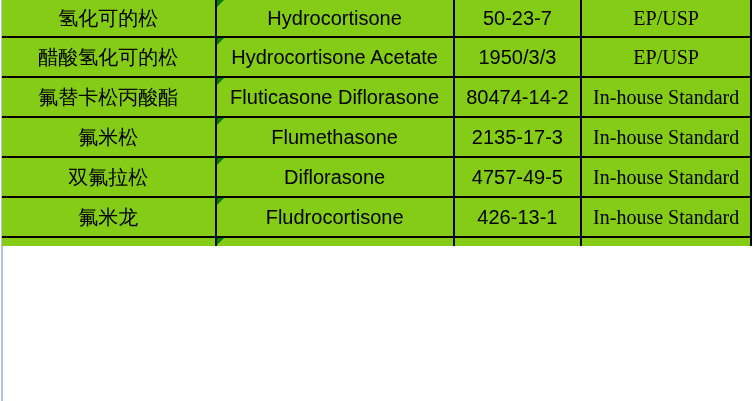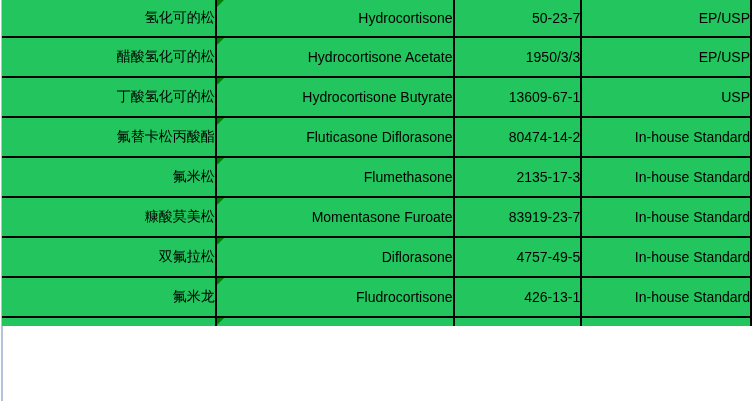--- a/index.html
+++ b/index.html
@@ -31,32 +31,32 @@
     width: 750px;
     border-collapse: separate;
     border-spacing: 0;
     table-layout: fixed;
   }
   table.chem-table td {
     box-sizing: border-box;
     border-right: 2px solid #000000;
     border-bottom: 2px solid #000000;
     padding: 0;
-    text-align: right;
+    text-align: center;
     vertical-align: middle;
     color: #000000;
-    font-size: 14px;
-    background: #22c55e;
+    font-size: 20px;
+    background: #84cc16;
     overflow: hidden;
     white-space: nowrap;
   }
   td.c1 { width: 205px; }
   td.c2 { width: 227px; position: relative; }
   td.c3 { width: 122px; }
-  td.c4 { width: 162px; }
+  td.c4 { width: 162px; font-family: Liberation Serif, serif; }
   tr.r-first td { height: 38px; }
   tr.r td { height: 40px; }
   tr.r-partial td { height: 8px; border-bottom: none; }
   
   .tri {
     position: absolute;
     top: 0;
     left: 0;
     width: 0;
     height: 0;
@@ -77,41 +77,29 @@
         <td class="c3">50-23-7</td>
         <td class="c4">EP/USP</td>
       </tr>
       <tr class="r">
         <td class="c1">醋酸氢化可的松</td>
         <td class="c2"><span class="tri"></span><span>Hydrocortisone Acetate</span></td>
         <td class="c3">1950/3/3</td>
         <td class="c4">EP/USP</td>
       </tr>
       <tr class="r">
-        <td class="c1">丁酸氢化可的松</td>
-        <td class="c2"><span class="tri"></span><span>Hydrocortisone Butyrate</span></td>
-        <td class="c3">13609-67-1</td>
-        <td class="c4">USP</td>
-      </tr>
-      <tr class="r">
         <td class="c1">氟替卡松丙酸酯</td>
         <td class="c2"><span class="tri"></span><span>Fluticasone Diflorasone</span></td>
         <td class="c3">80474-14-2</td>
         <td class="c4">In-house Standard</td>
       </tr>
       <tr class="r">
         <td class="c1">氟米松</td>
         <td class="c2"><span class="tri"></span><span>Flumethasone</span></td>
         <td class="c3">2135-17-3</td>
-        <td class="c4">In-house Standard</td>
-      </tr>
-      <tr class="r">
-        <td class="c1">糠酸莫美松</td>
-        <td class="c2"><span class="tri"></span><span>Momentasone Furoate</span></td>
-        <td class="c3">83919-23-7</td>
         <td class="c4">In-house Standard</td>
       </tr>
       <tr class="r">
         <td class="c1">双氟拉松</td>
         <td class="c2"><span class="tri"></span><span>Diflorasone</span></td>
         <td class="c3">4757-49-5</td>
         <td class="c4">In-house Standard</td>
       </tr>
       <tr class="r">
         <td class="c1">氟米龙</td>

